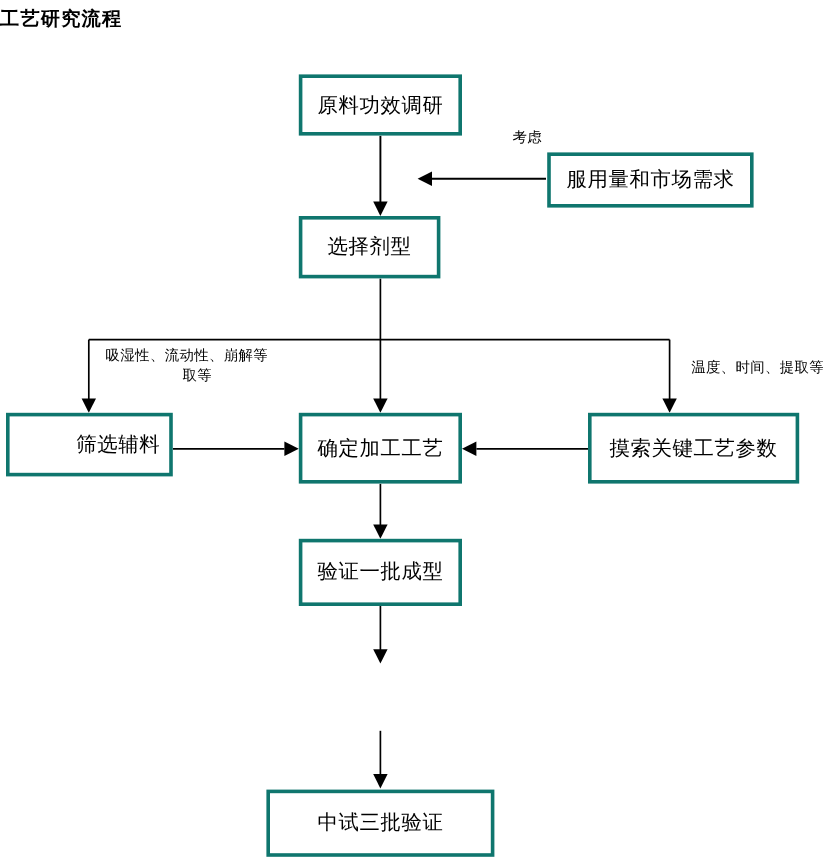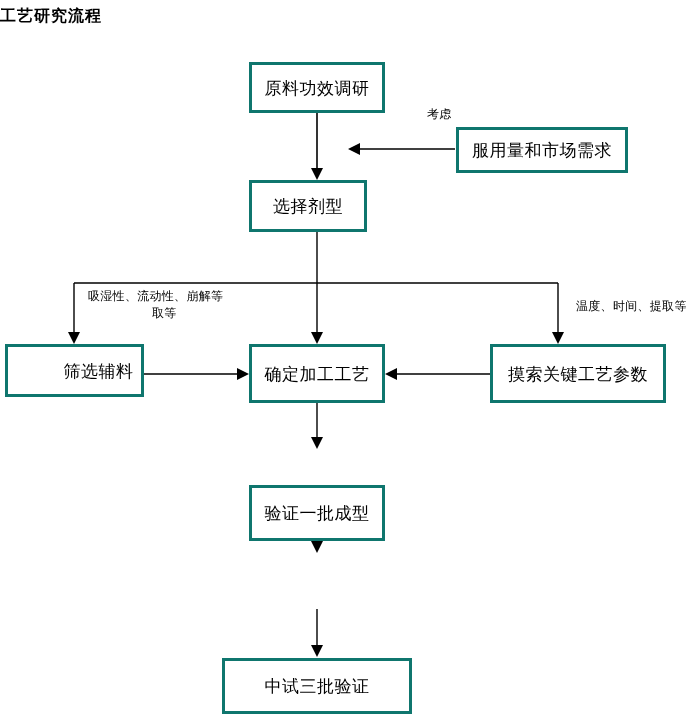--- a/index.html
+++ b/index.html
@@ -137,21 +137,21 @@
   <div class="node" style="left: 456px; top: 127px; width: 172px; height: 46px;">服用量和市场需求</div>
 
   <div class="node" style="left: 249px; top: 180px; width: 118px; height: 52px;">选择剂型</div>
 
   <div class="node" style="left: 5px; top: 344px; width: 139px; height: 53px; padding-left: 48px;">筛选辅料</div>
 
   <div class="node" style="left: 249px; top: 344px; width: 136px; height: 59px;">确定加工工艺</div>
 
   <div class="node" style="left: 490px; top: 344px; width: 176px; height: 59px;">摸索关键工艺参数</div>
 
-  <div class="node" style="left: 249px; top: 449px; width: 136px; height: 56px; margin-top: 36px;">验证一批成型</div>
+  <div class="node" style="left: 249px; top: 449px; width: 136px; height: 56px;">验证一批成型</div>
 
 
   <div class="node" style="left: 222px; top: 658px; width: 190px; height: 56px;">中试三批验证</div>
 
   <div class="edge-label" style="left: 396px; top: 106px; margin-left: 31px;">考虑</div>
 
   <div class="edge-label" style="left: 88px; top: 288px;">吸湿性、流动性、崩解等</div>
 
   <div class="edge-label" style="left: 152px; top: 305px;">取等</div>
 

